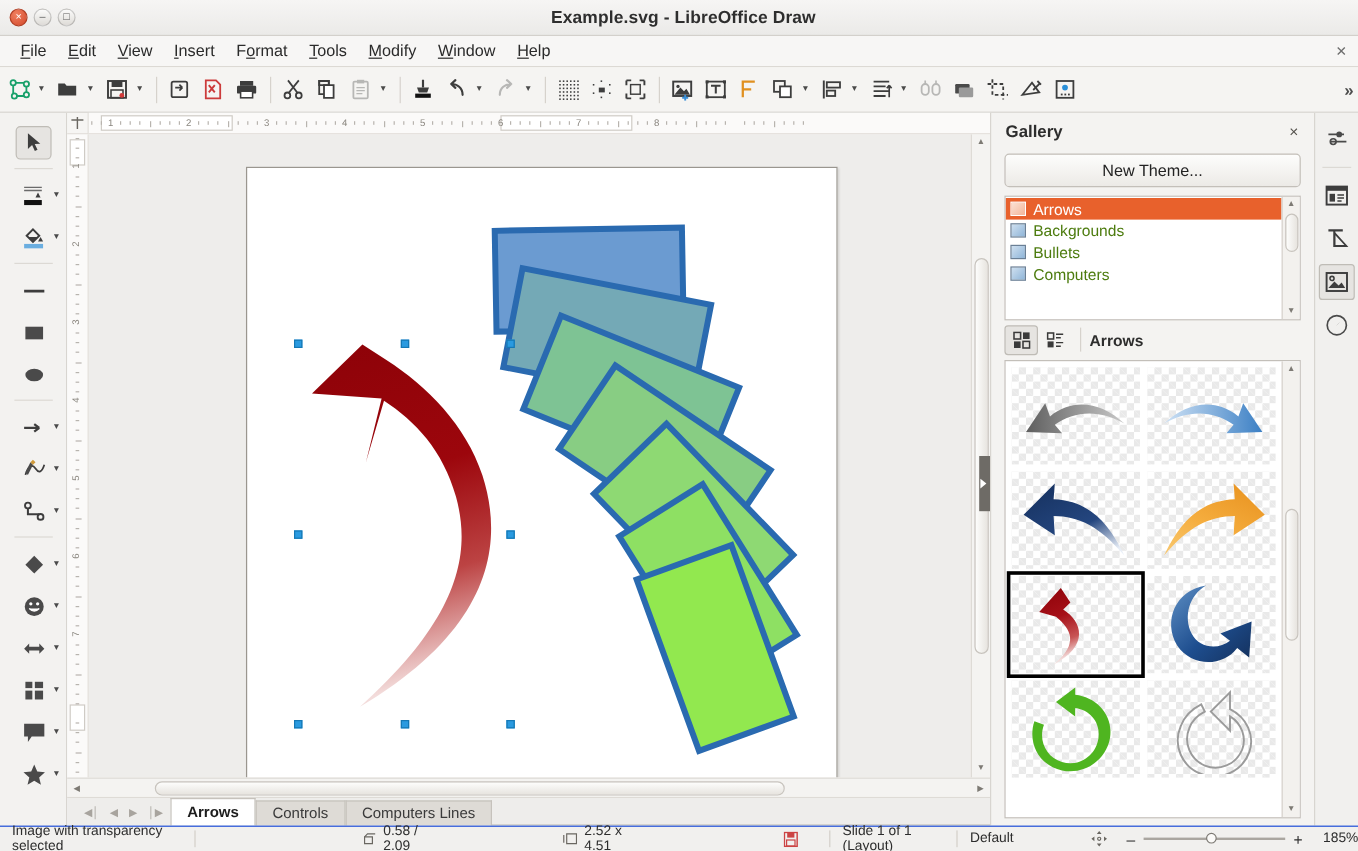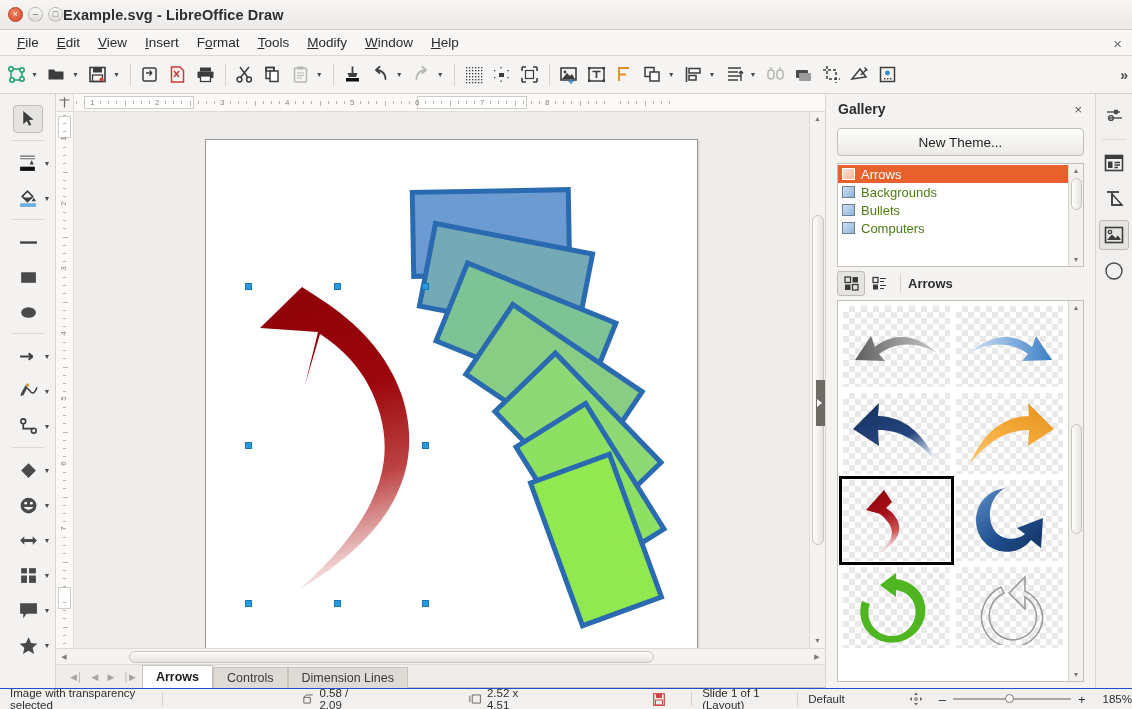--- a/index.html
+++ b/index.html
@@ -17,21 +17,21 @@
     background: linear-gradient(180deg,#f6f5f4 0%,#ebeae8 100%);
     border-bottom: 1px solid #d3d0cb;
     display: flex; align-items: center; padding-left: 8px;
   }
   .wbtns { display: flex; gap: 5px; align-items: center; }
   .wbtn { width: 15px; height: 15px; border-radius: 50%; display:flex; align-items:center; justify-content:center;
           font-size: 9px; line-height:1; color:#5a5a5a; border:1px solid rgba(0,0,0,.18); }
   .wbtn.close { background: radial-gradient(circle at 35% 30%, #f08060, #d3492b); color: #fff; border-color:#b13f24;}
   .wbtn.min { background: linear-gradient(180deg,#fbfbfa,#dedbd7); }
   .wbtn.max { background: linear-gradient(180deg,#fbfbfa,#dedbd7); }
-  .wtitle { flex:1; text-align:left; font-size: 14.5px; font-weight: bold; color:#2e2e2e;
+  .wtitle { flex:1; text-align:center; font-size: 14.5px; font-weight: bold; color:#2e2e2e;
             margin-right: 56px; letter-spacing:.1px; }
 
   
   .menubar {
     height: 26px; flex: 0 0 26px;
     background: #f7f6f5; border-bottom: 1px solid #dcd9d4;
     display:flex; align-items:center; padding-left: 8px; position: relative;
   }
   .menu-item { font-size: 13.5px; color:#2b2b2b; padding: 2px 9px; cursor: default; white-space:nowrap; }
   .menu-item u { text-decoration: underline; }
@@ -875,21 +875,21 @@
       <div class="tabrow">
         <div class="navbtns" id="navbtns">
             <span class="navbtn">◀│</span>
             <span class="navbtn">◀</span>
             <span class="navbtn">▶</span>
             <span class="navbtn">│▶</span>
           </div>
         <div id="layertabs" style="display:flex; align-items:stretch;">
             <div class="tab active">Arrows</div>
             <div class="tab">Controls</div>
-            <div class="tab">Dimension Lines</div>
+            <div class="tab">Computers Lines</div>
           </div>
         <div class="tabfill"></div>
       </div>
     </div>
 
     <div class="gallery">
       <div class="gal-head">
         <div class="gal-title">Gallery</div>
         <div class="gal-x">×</div>
       </div>

